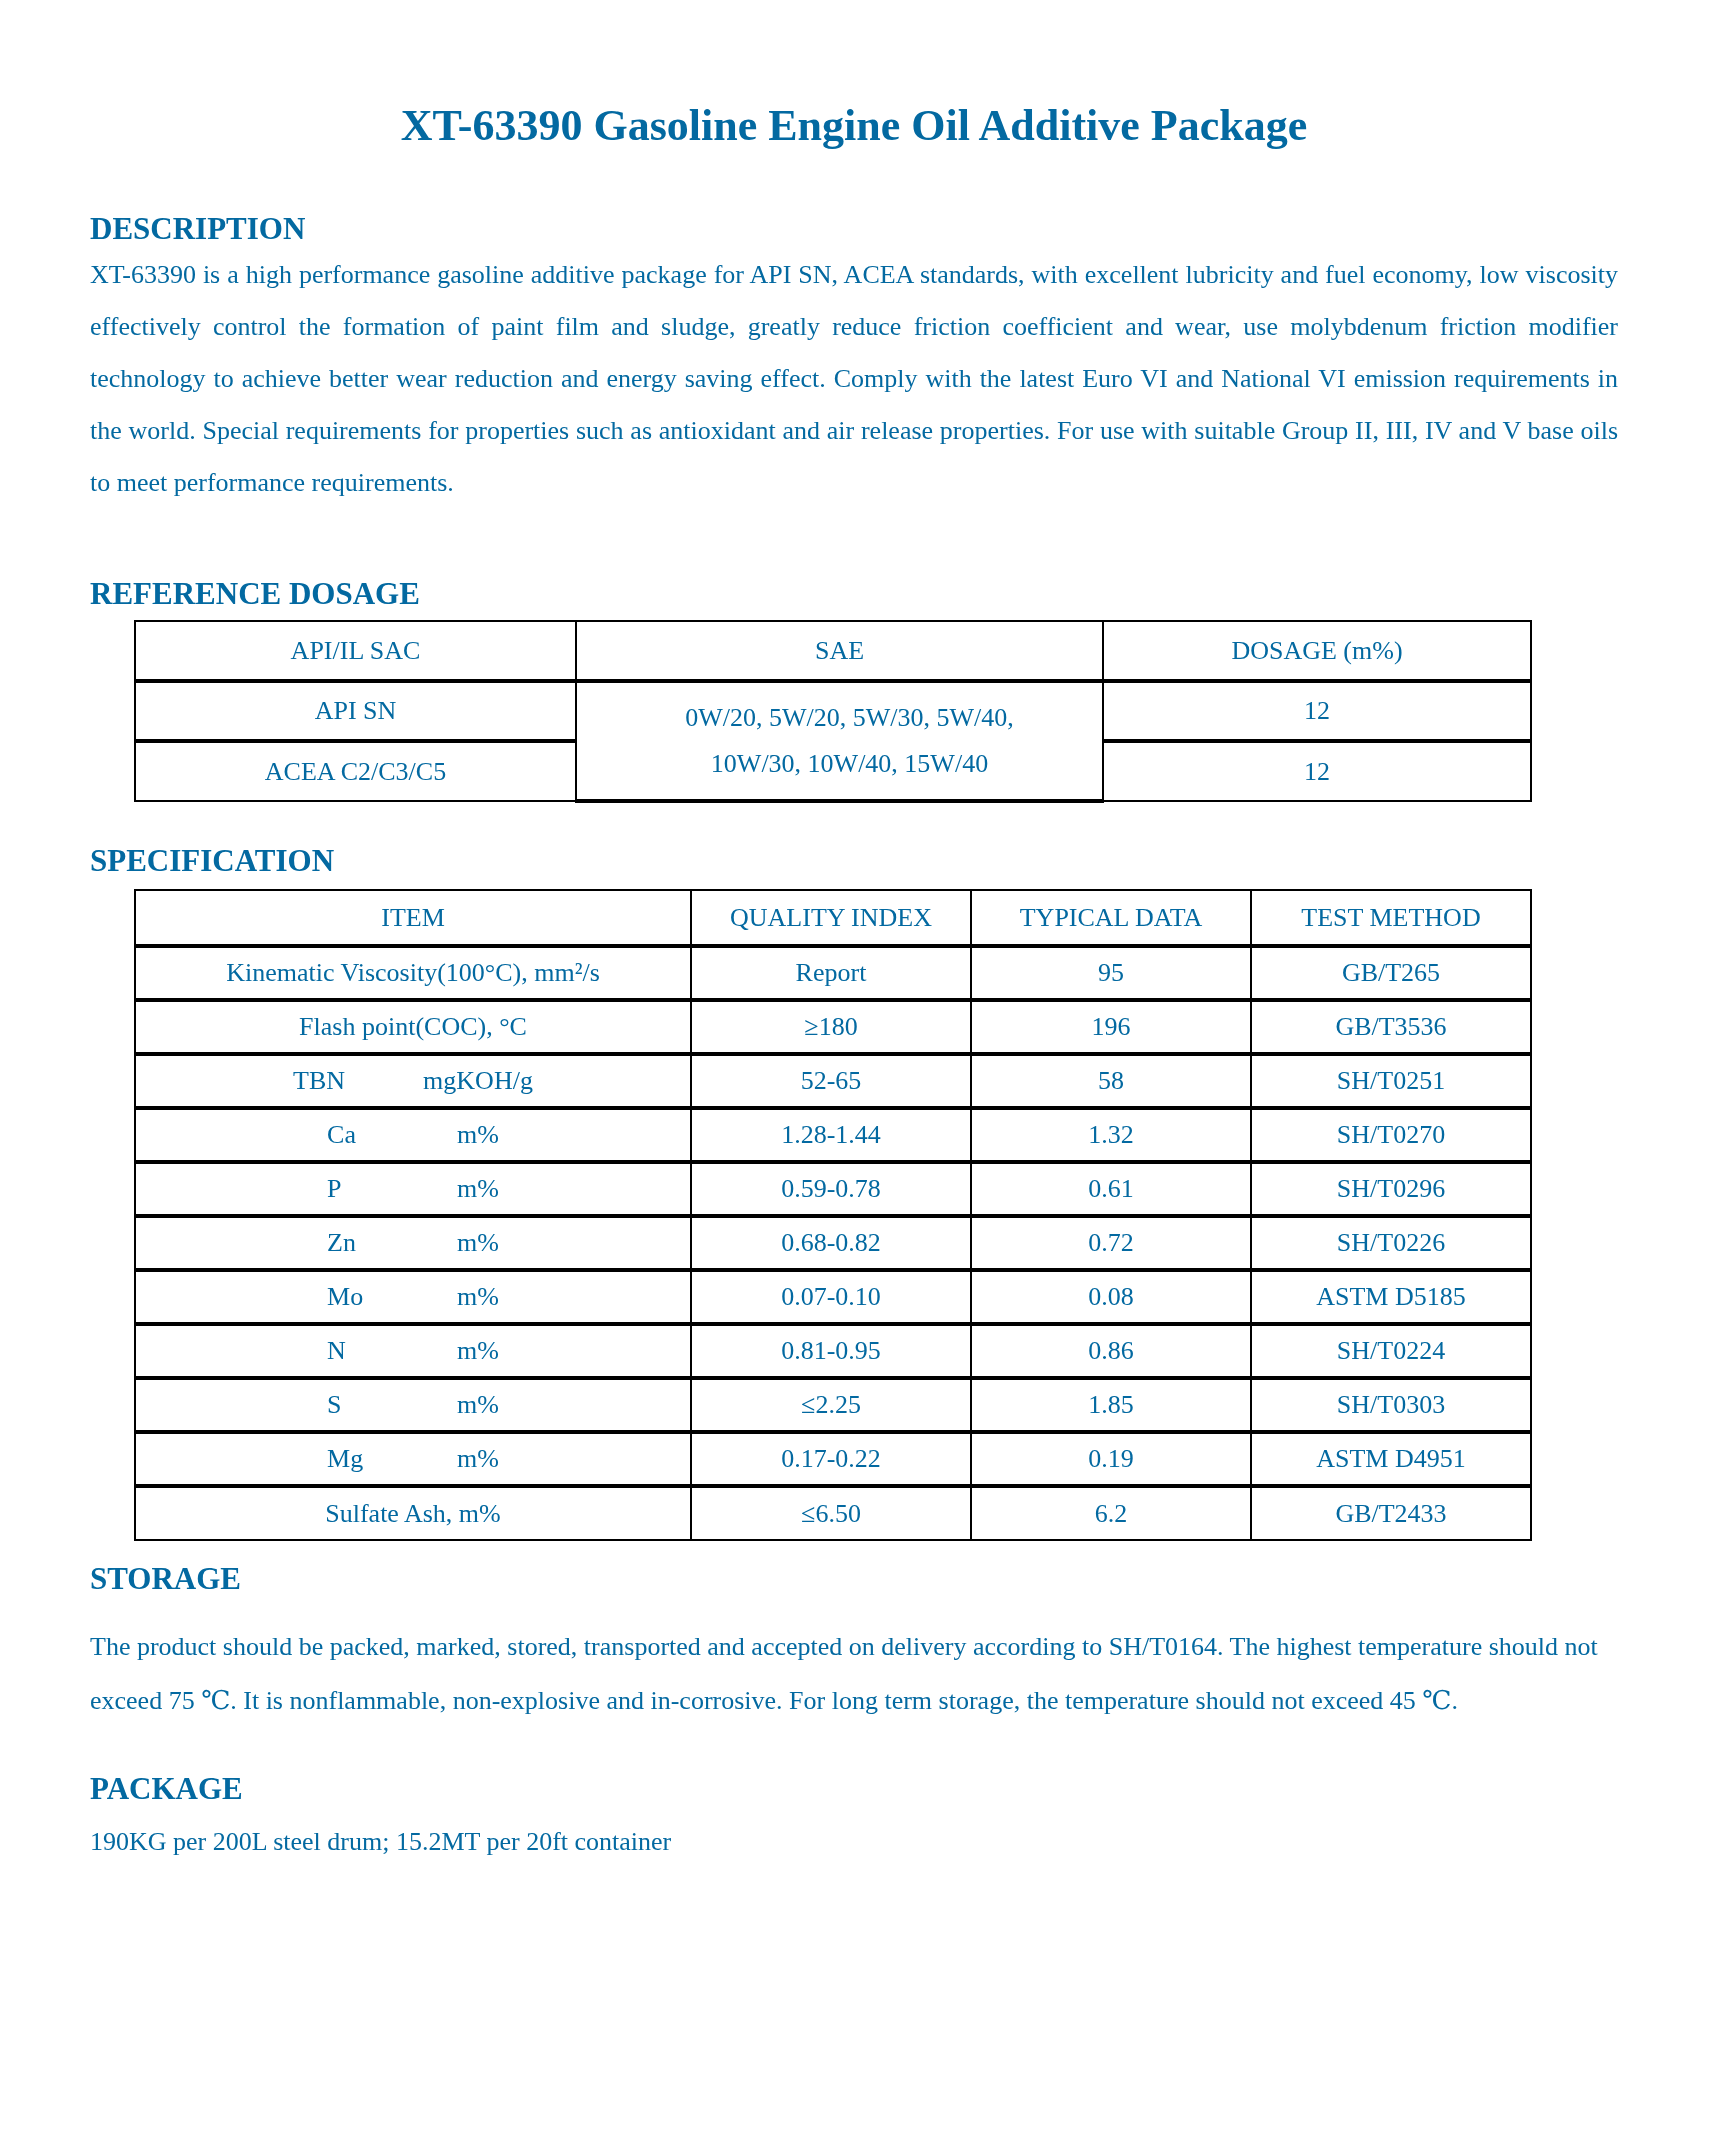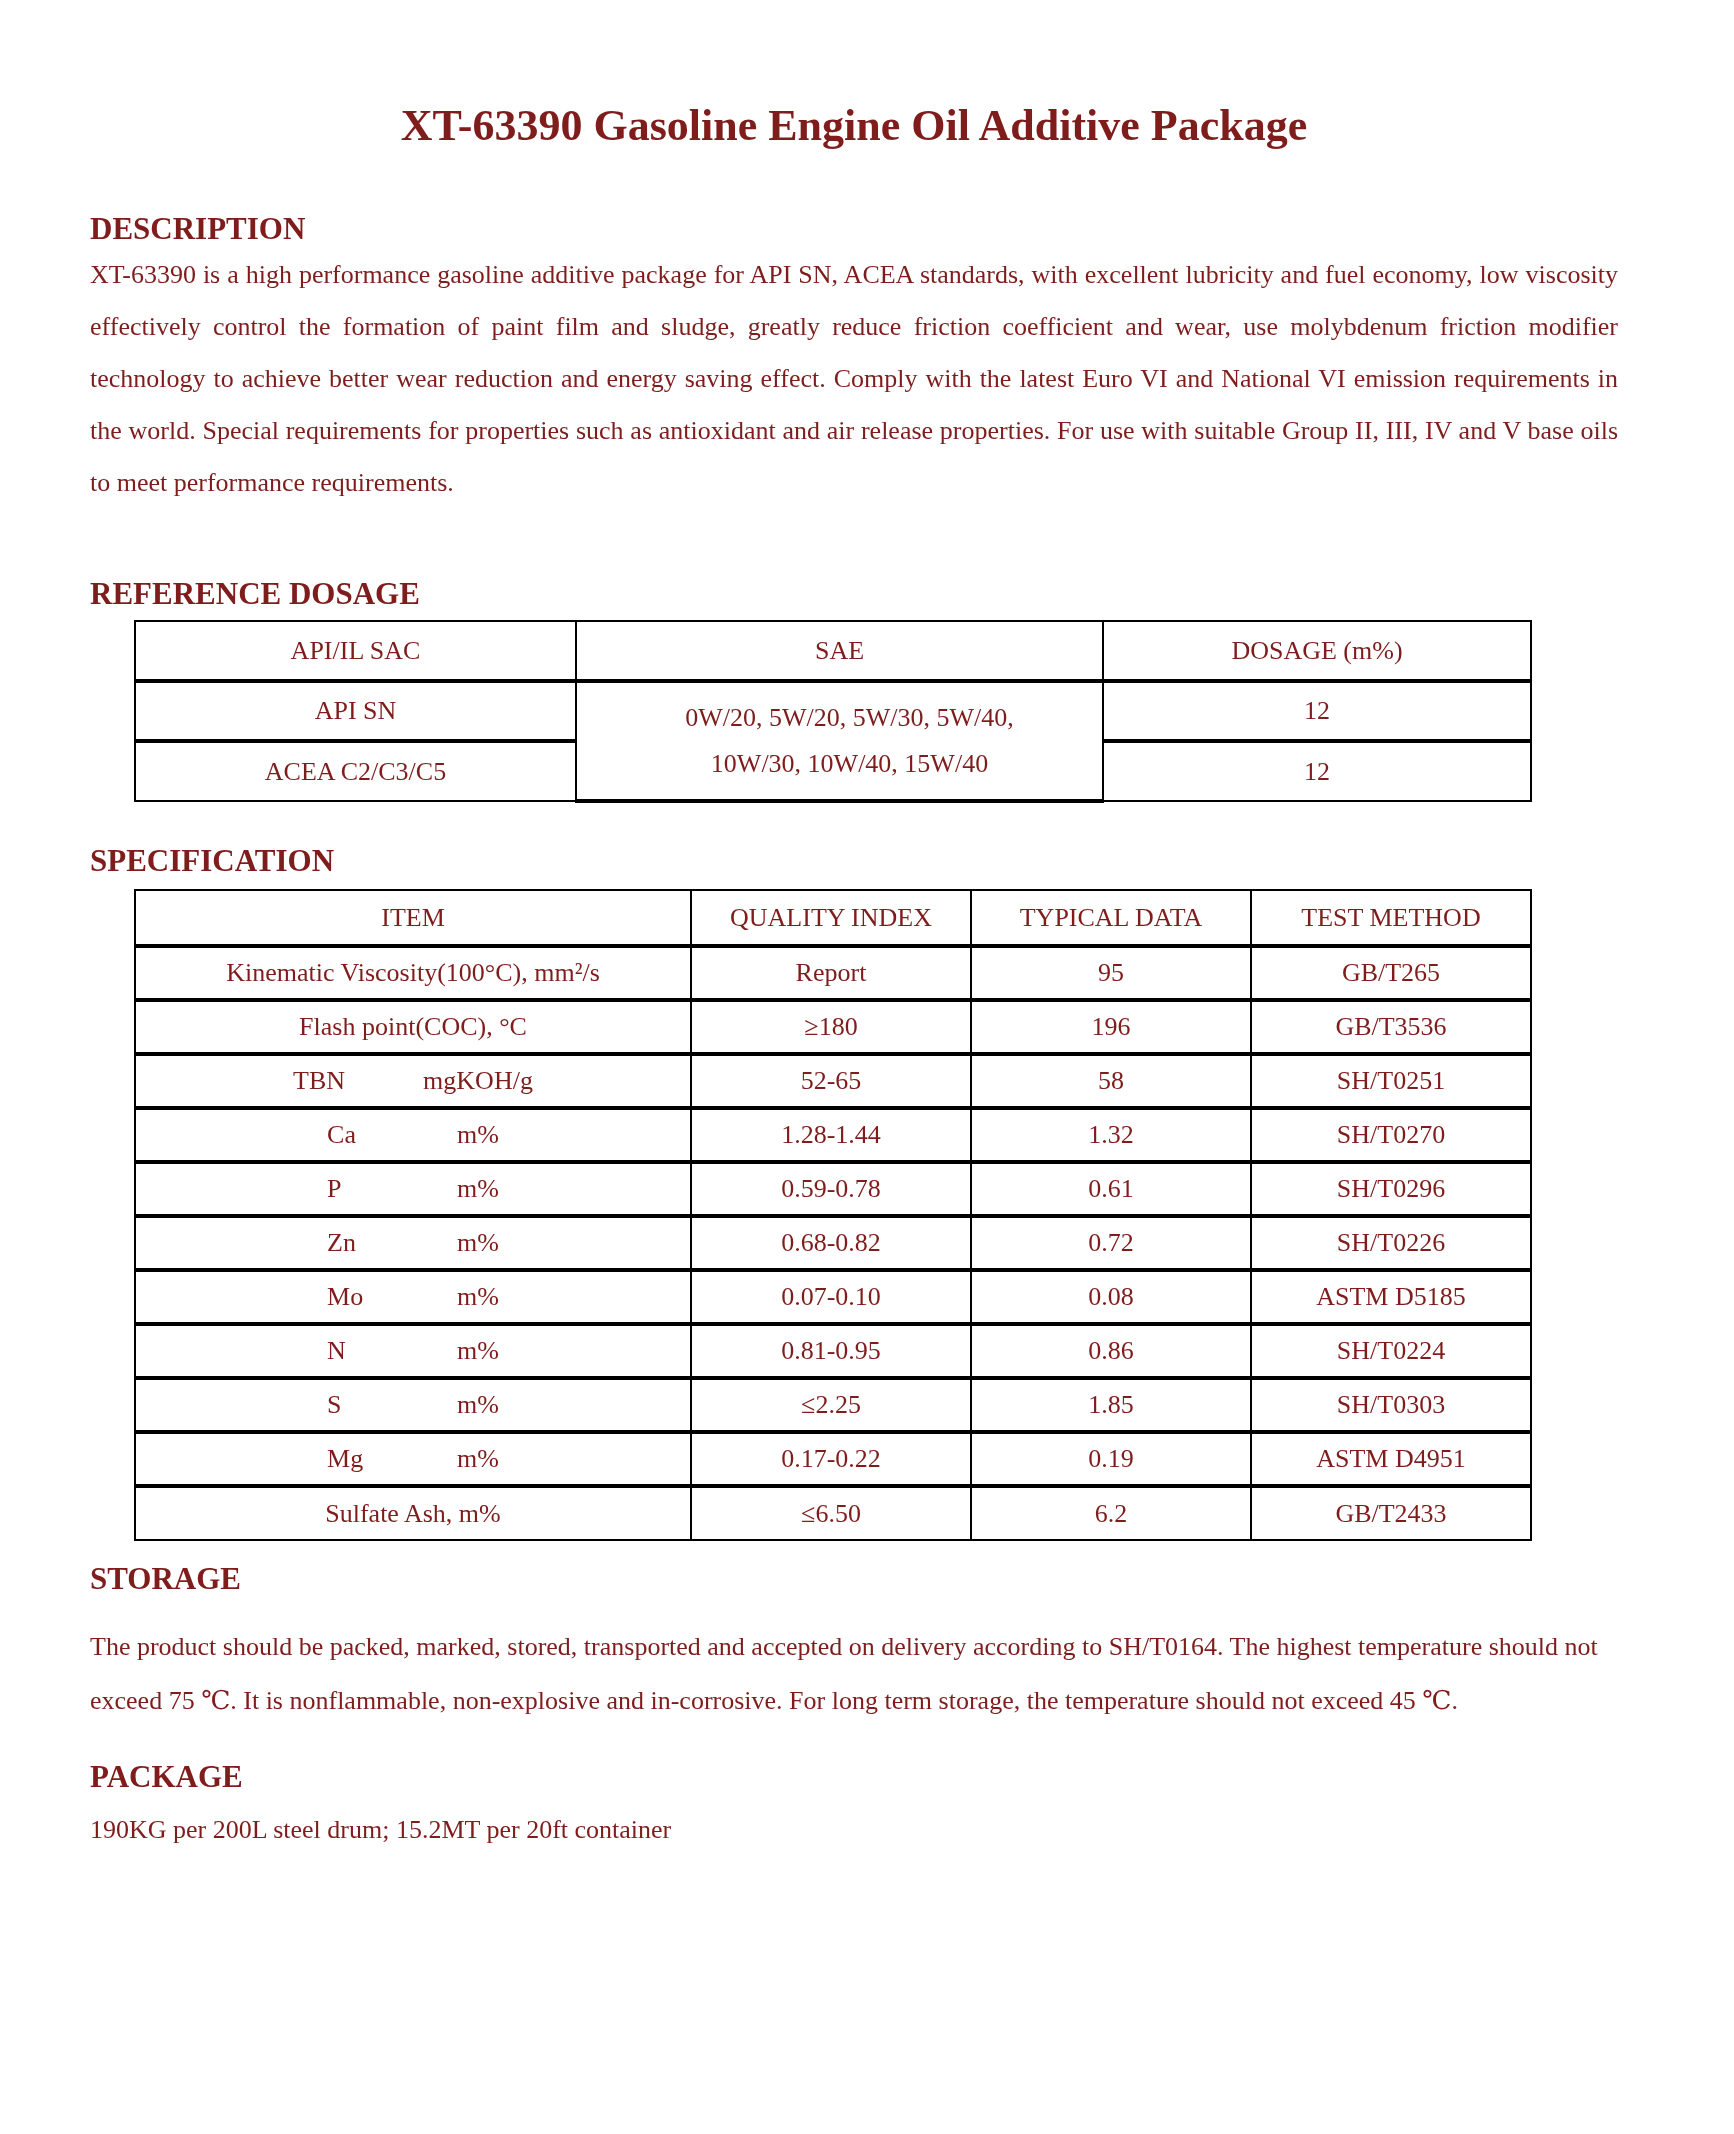--- a/index.html
+++ b/index.html
@@ -2,21 +2,21 @@
 <html><head>
 <meta charset="utf-8">
 <style>
   * { box-sizing: border-box; }
   html, body { margin: 0; padding: 0; background: #ffffff; }
   .page {
     position: relative;
     width: 1734px;
     height: 2134px;
     background: #ffffff;
-    color: #7f1d1d;
+    color: #0369a1;
     font-family: "Liberation Serif", "DejaVu Serif", serif;
     overflow: hidden;
     padding: 0 116px 0 90px;
   }
   .title {
     margin: 100px 0 0 0;
     font-size: 44px;
     line-height: 1.2;
     font-weight: bold;
     text-align: center;
@@ -24,21 +24,21 @@
   .heading {
     font-size: 31px;
     line-height: 1.2;
     font-weight: bold;
     margin: 0;
   }
   #description-heading { margin-top: 57px; }
   #reference-dosage-heading { margin-top: 66px; }
   #specification-heading { margin-top: 39px; }
   #storage-heading { margin-top: 19px; }
-  #package-heading { margin-top: 30px; }
+  #package-heading { margin-top: 42px; }
 
   .body-text {
     font-size: 26px;
     line-height: 52px;
     margin: 0;
   }
   #description-body { margin-top: 2px; text-align: justify; }
   #storage-body { margin-top: 22px; line-height: 54px; }
   #package-body { margin-top: 15px; line-height: 40px; }
 

